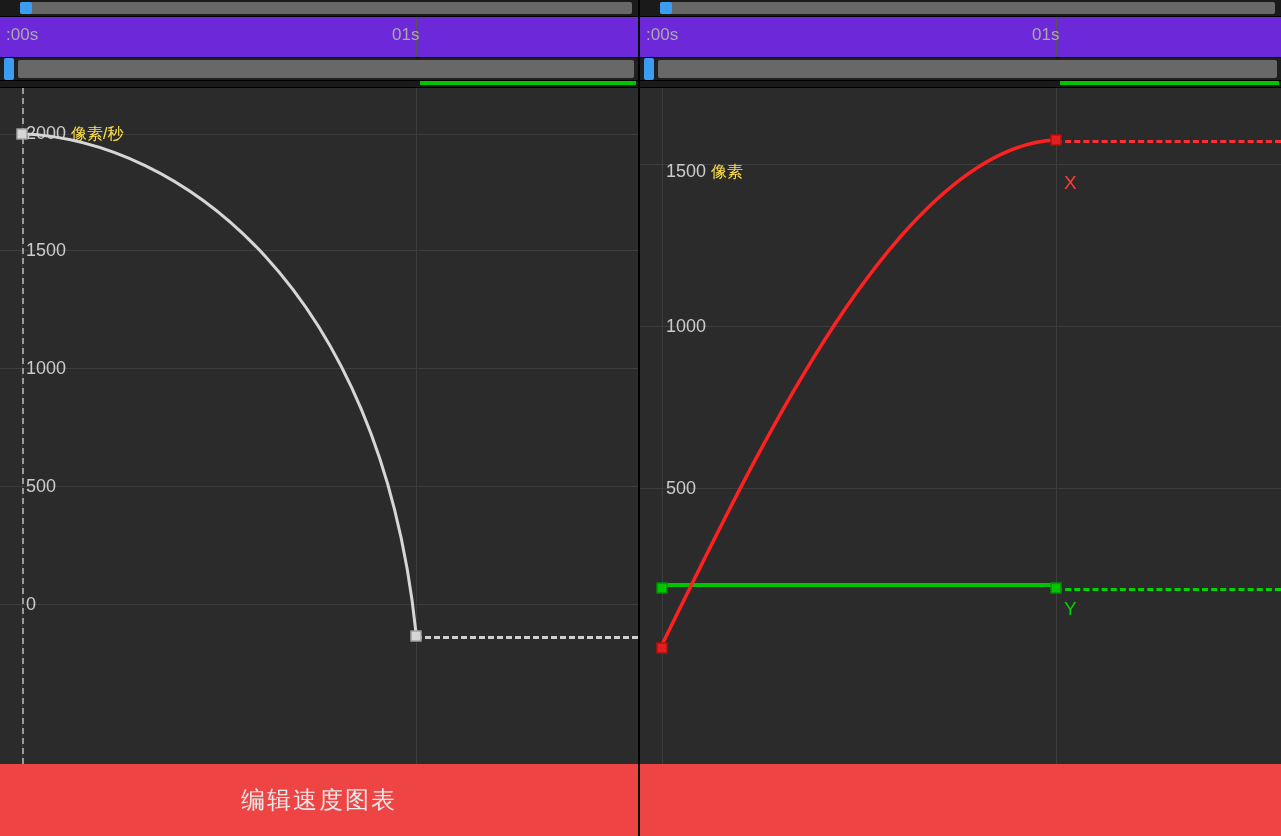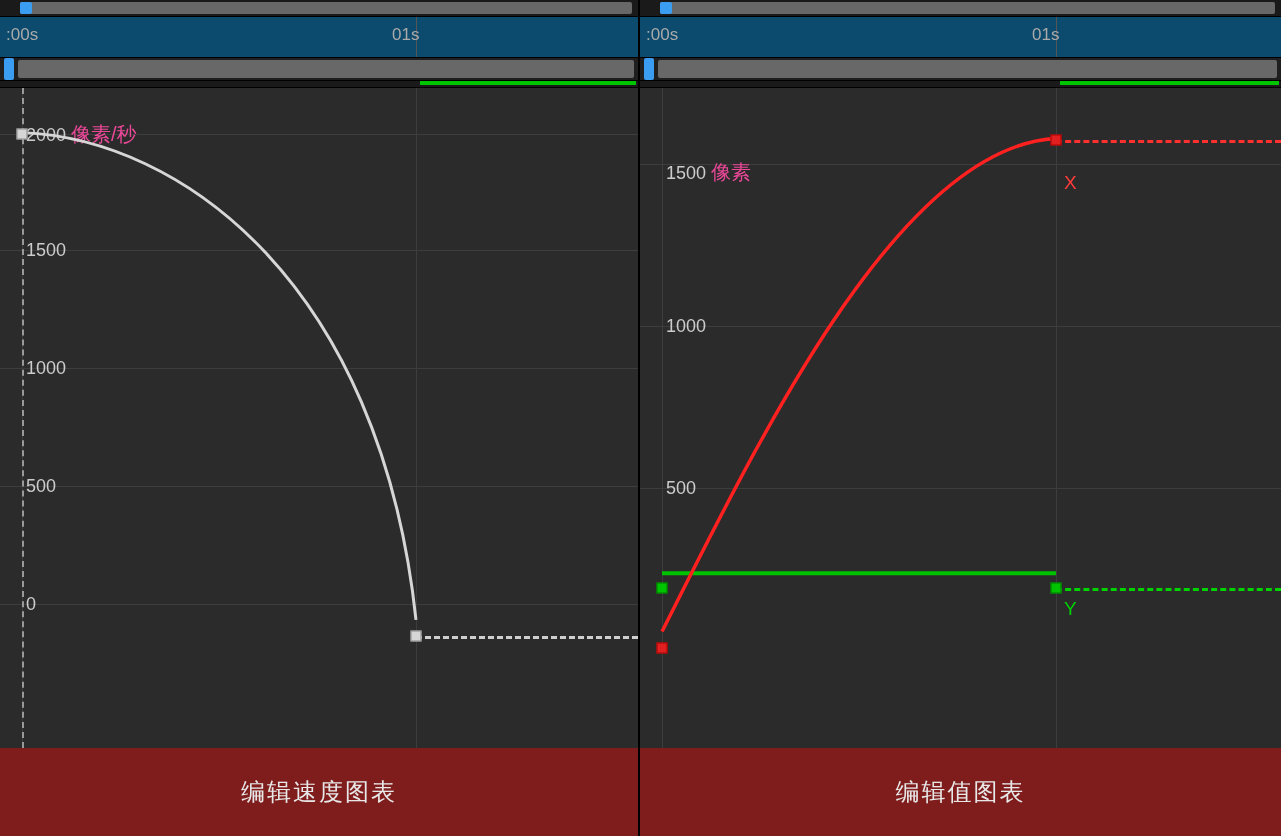--- a/index.html
+++ b/index.html
@@ -6,47 +6,47 @@
   .root{display:flex;flex-direction:column;width:100%;height:100%}
   .panels{display:flex;flex:1}
   .panel{display:flex;flex-direction:column;position:relative}
   .panel.left{width:638px;border-right:2px solid #000}
   .panel.right{flex:1}
   
   .scrollbar{height:16px;background:#1a1a1a;position:relative;border-bottom:1px solid #000}
   .scrollbar-track{position:absolute;left:20px;right:6px;top:2px;height:12px;background:#686868;border-radius:2px}
   .scrollbar-thumb{position:absolute;left:0;top:0;bottom:0;width:12px;background:#3a9df2;border-radius:2px}
   
-  .ruler{height:40px;background:#0c4a6e;position:relative;border-bottom:1px solid #000;font-size:17px;color:#aaa}
+  .ruler{height:40px;background:#6d28d9;position:relative;border-bottom:1px solid #000;font-size:17px;color:#aaa}
   .ruler .tick-major{position:absolute;top:0;bottom:0;border-left:1px solid #555}
   .ruler .tick-label{position:absolute;top:8px;white-space:nowrap}
   
   .playbar{height:22px;background:#1f1f1f;position:relative;border-bottom:1px solid #000}
   .playbar-track{position:absolute;left:18px;right:4px;top:2px;height:18px;background:#686868;border-radius:2px}
   .playbar-handle{position:absolute;top:0;bottom:0;width:10px;background:#3a9df2;border-radius:2px}
   .work-area{height:6px;background:#1a1a1a;position:relative;border-bottom:1px solid #000}
   .work-area .wa-strip{position:absolute;top:0;height:4px;background:#00c400}
   
   .graph{flex:1;position:relative;background:#2b2b2b;overflow:hidden}
   .grid-v{position:absolute;top:0;bottom:0;border-left:1px solid #3d3d3d}
   .grid-h{position:absolute;left:0;right:0;border-top:1px solid #3d3d3d}
   .axis-left{position:absolute;top:0;bottom:0;border-left:2px dashed #999}
   .y-label{position:absolute;left:26px;font-size:18px;color:#ccc;white-space:nowrap;transform:translateY(-50%)}
-  .y-unit{font-size:20px;color:#ec4899}
+  .y-unit{font-size:16px;color:#fde047}
   svg.curve{position:absolute;top:0;left:0;width:100%;height:100%;pointer-events:none}
   .kf{position:absolute;width:9px;height:9px;transform:translate(-50%,-50%)}
   .kf.white{background:#d6d6d6;border:1px solid #888}
   .kf.red{background:#e02020;border:1px solid #a00}
   .kf.green{background:#00c400;border:1px solid #070}
   .dash-h{position:absolute;height:0;border-top:3px dashed}
   .axis-letter{position:absolute;font-size:19px;font-weight:500}
   .axis-letter.x{color:#ff3b3b}
   .axis-letter.y{color:#00d400}
   
-  .captions{height:88px;display:flex;background:#7f1d1d}
+  .captions{height:72px;display:flex;background:#ef4444}
   .caption{flex:1;display:flex;align-items:center;justify-content:center;font-size:24px;color:#e8e8e8;letter-spacing:2px}
   .caption.left{width:638px;flex:0 0 638px;border-right:2px solid #000}
 </style>
 </head>
 <body>
 
 <div class="root">
   <div class="panels">
 
     <div class="panel left">
@@ -148,15 +148,14 @@
         <div class="kf green" style="left:416px;top:500px"></div>
 
         <div class="axis-letter x" style="left:424px;top:84px">X</div>
         <div class="axis-letter y" style="left:424px;top:510px">Y</div>
       </div>
     </div>
   </div>
 
   <div class="captions">
     <div class="caption left">编辑速度图表</div>
-    <div class="caption">编辑值图表</div>
   </div>
 </div>
 
 </body></html>

